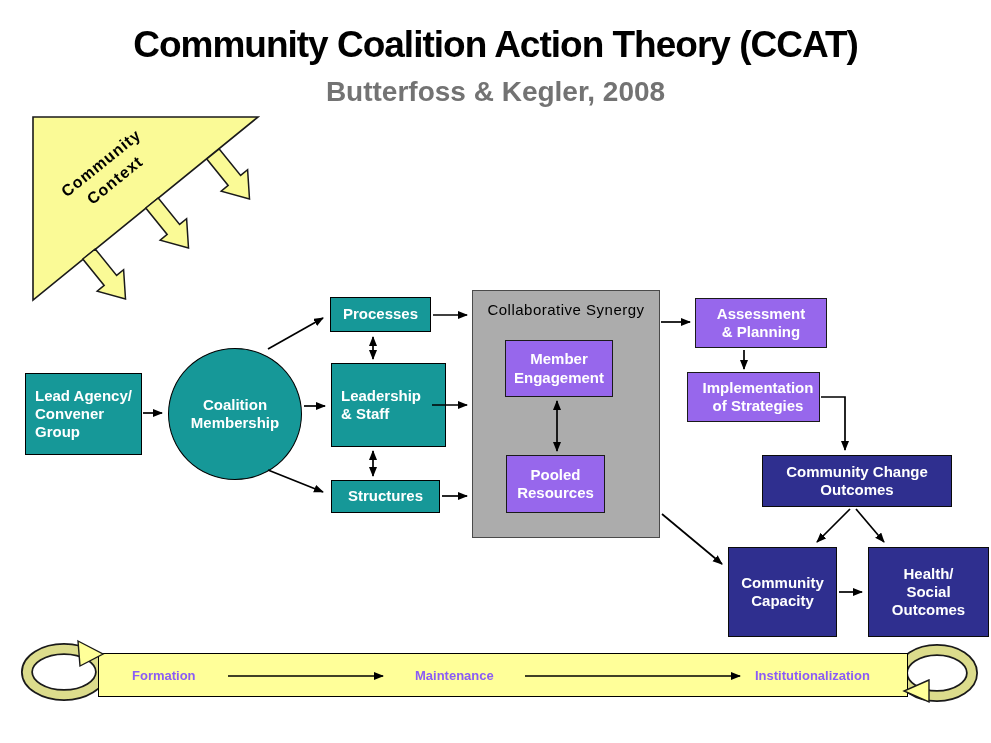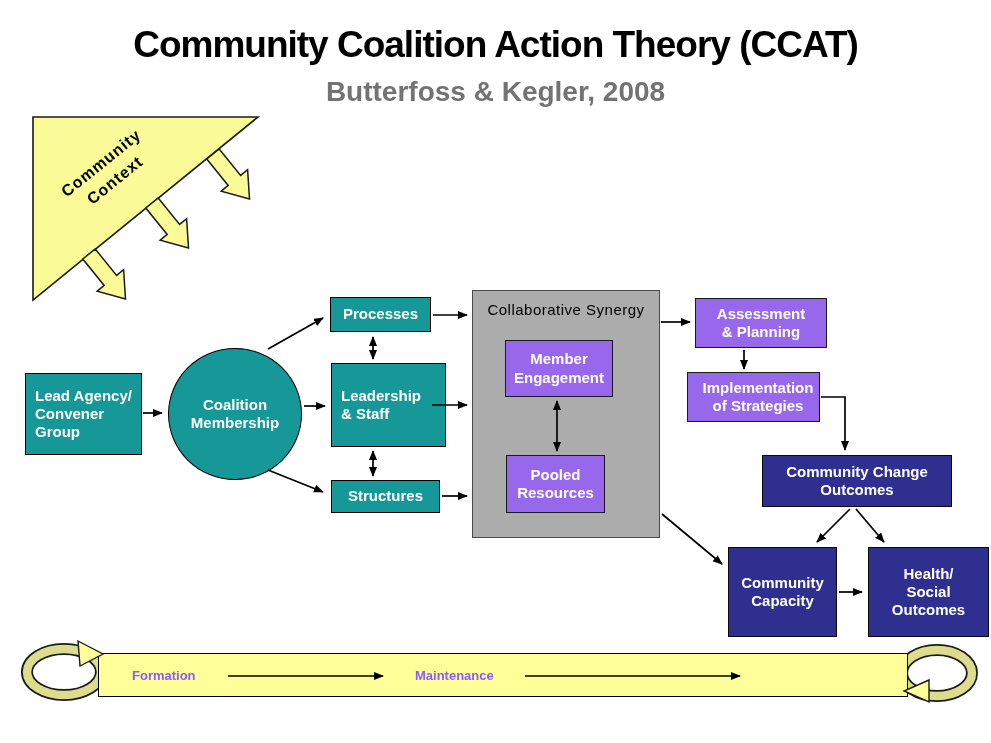--- a/index.html
+++ b/index.html
@@ -81,20 +81,21 @@
       <ellipse cx="937" cy="673" rx="35" ry="23" fill="none" stroke="#DCDC8C" stroke-width="8.5"></ellipse>
     </g>
   </svg>
 
   <div id="context-label">Community
 Context</div>
 
   <div id="banner">
     <span class="stage-label" style="left:33px;">Formation</span>
     <span class="stage-label" style="left:316px;">Maintenance</span>
+    <span class="stage-label" style="left:656px;">Institutionalization</span>
   </div>
 
   <div id="synergy-panel"></div>
   <div id="synergy-title">Collaborative Synergy</div>
 
   <div class="node teal leftalign" style="left:25px;top:373px;width:117px;height:82px;">Lead Agency/
 Convener
 Group</div>
 
   <div class="node teal circle" style="left:168px;top:348px;width:134px;height:132px;">Coalition

